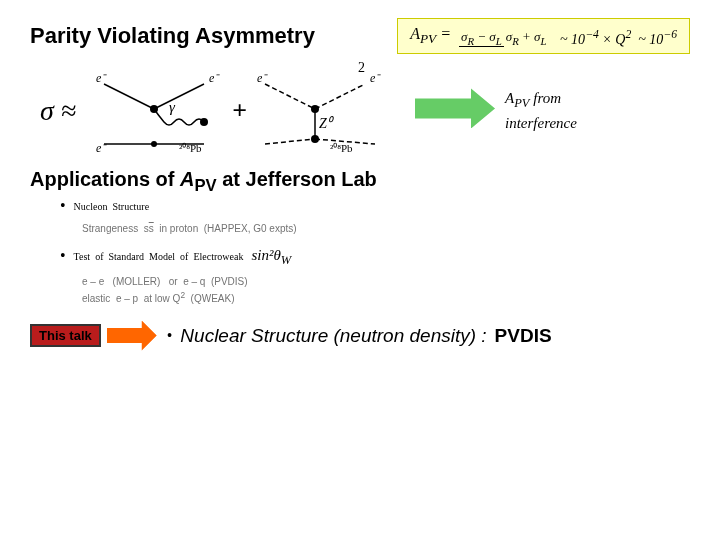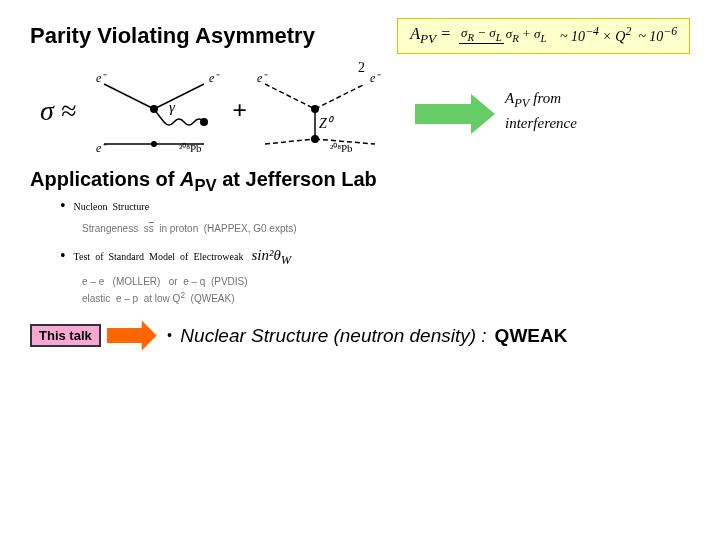--- a/index.html
+++ b/index.html
@@ -35,21 +35,21 @@
     }
 
     .formula-box {
       background: #ffffcc;
       border: 1px solid #cccc00;
       padding: 6px 12px;
       font-size: 16px;
       font-style: italic;
       color: #000;
       display: flex;
-      align-items: flex-start;
+      align-items: flex-end;
       gap: 8px;
     }
 
     .formula-fraction {
       display: inline-flex;
       align-items: center;
       font-size: 13px;
     }
     .formula-fraction .numer { border-bottom: 1px solid #000; padding: 0 2px; }
     .formula-fraction .denom { padding: 0 2px; }
@@ -72,21 +72,21 @@
     .plus-sign {
       font-size: 26px;
       font-weight: bold;
       color: #000;
       padding: 0 8px;
     }
 
     .arrow-container {
       margin-left: 30px;
       display: flex;
-      align-items: flex-end;
+      align-items: flex-start;
       gap: 0;
     }
 
     .big-arrow {
       width: 80px;
       height: 40px;
       background: #66cc66;
       clip-path: polygon(0 25%, 70% 25%, 70% 0%, 100% 50%, 70% 100%, 70% 75%, 0 75%);
       display: inline-block;
     }
@@ -145,21 +145,21 @@
 
     
     .bottom-row {
       display: flex;
       align-items: center;
       margin-top: 14px;
       margin-left: 0;
     }
 
     .this-talk-label {
-      background: #f9a8d4;
+      background: #b91c1c;
       border: 2px solid #333;
       font-size: 13px;
       font-family: Arial, sans-serif;
       padding: 2px 7px;
       font-weight: bold;
       margin-right: 6px;
       white-space: nowrap;
     }
 
     .bottom-arrow {
@@ -320,16 +320,16 @@
       elastic &nbsp;e – p &nbsp;at low Q<sup>2</sup> &nbsp;(QWEAK)
     </div>
   </div>
 
   <div class="bottom-row">
     <div class="this-talk-label">This talk</div>
     <div class="bottom-arrow"></div>
     <span class="bottom-bullet">•</span>
     <span>
       <span class="nuclear-italic">Nuclear Structure (neutron density) :</span>
-      &nbsp;<span class="prex-text">QWEAK</span>
+      &nbsp;<span class="prex-text">PVDIS</span>
     </span>
   </div>
 </div>
 
 </body></html>

